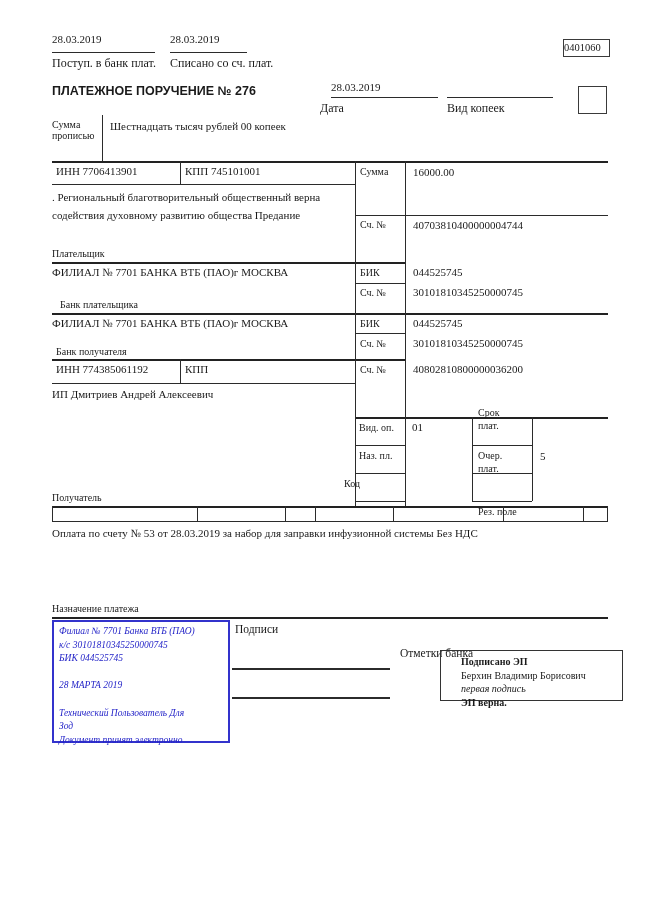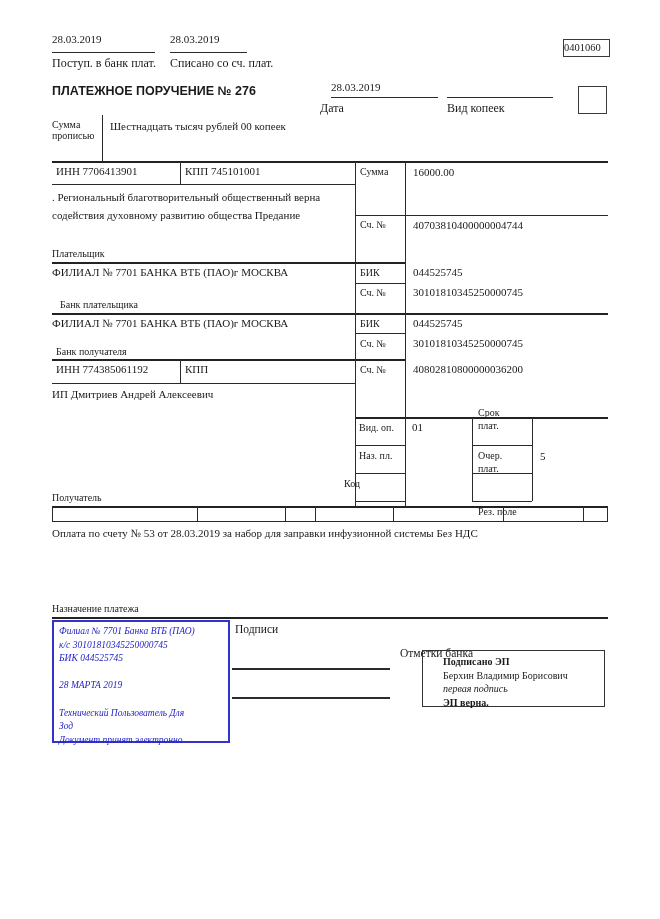--- a/index.html
+++ b/index.html
@@ -138,18 +138,18 @@
 Технический Пользователь Для
 Зод
 Документ принят электронно</div>
 
 <div class="t ctr" style="left:235px;top:623px;width:155px;font-size:11.5px;">Подписи</div>
 <div class="ln hl" style="left:232px;top:668px;width:158px;height:1.5px;"></div>
 <div class="ln hl" style="left:232px;top:697px;width:158px;height:1.5px;"></div>
 
 <div class="t ctr" style="left:400px;top:623px;width:208px;font-size:11.5px;margin-top:24px;">Отметки банка</div>
 
-<div class="stamp" style="left:422px;top:650px;width:183px;height:57px;padding-left:20px;">
+<div class="stamp" style="left:440px;top:650px;width:183px;height:51px;padding-left:20px;">
   <div class="ctr b">Подписано ЭП</div>
   <div>Берхин Владимир Борисович</div>
   <div class="i">первая подпись</div>
   <div class="ctr b">ЭП верна.</div>
 </div>
 
 </body></html>

